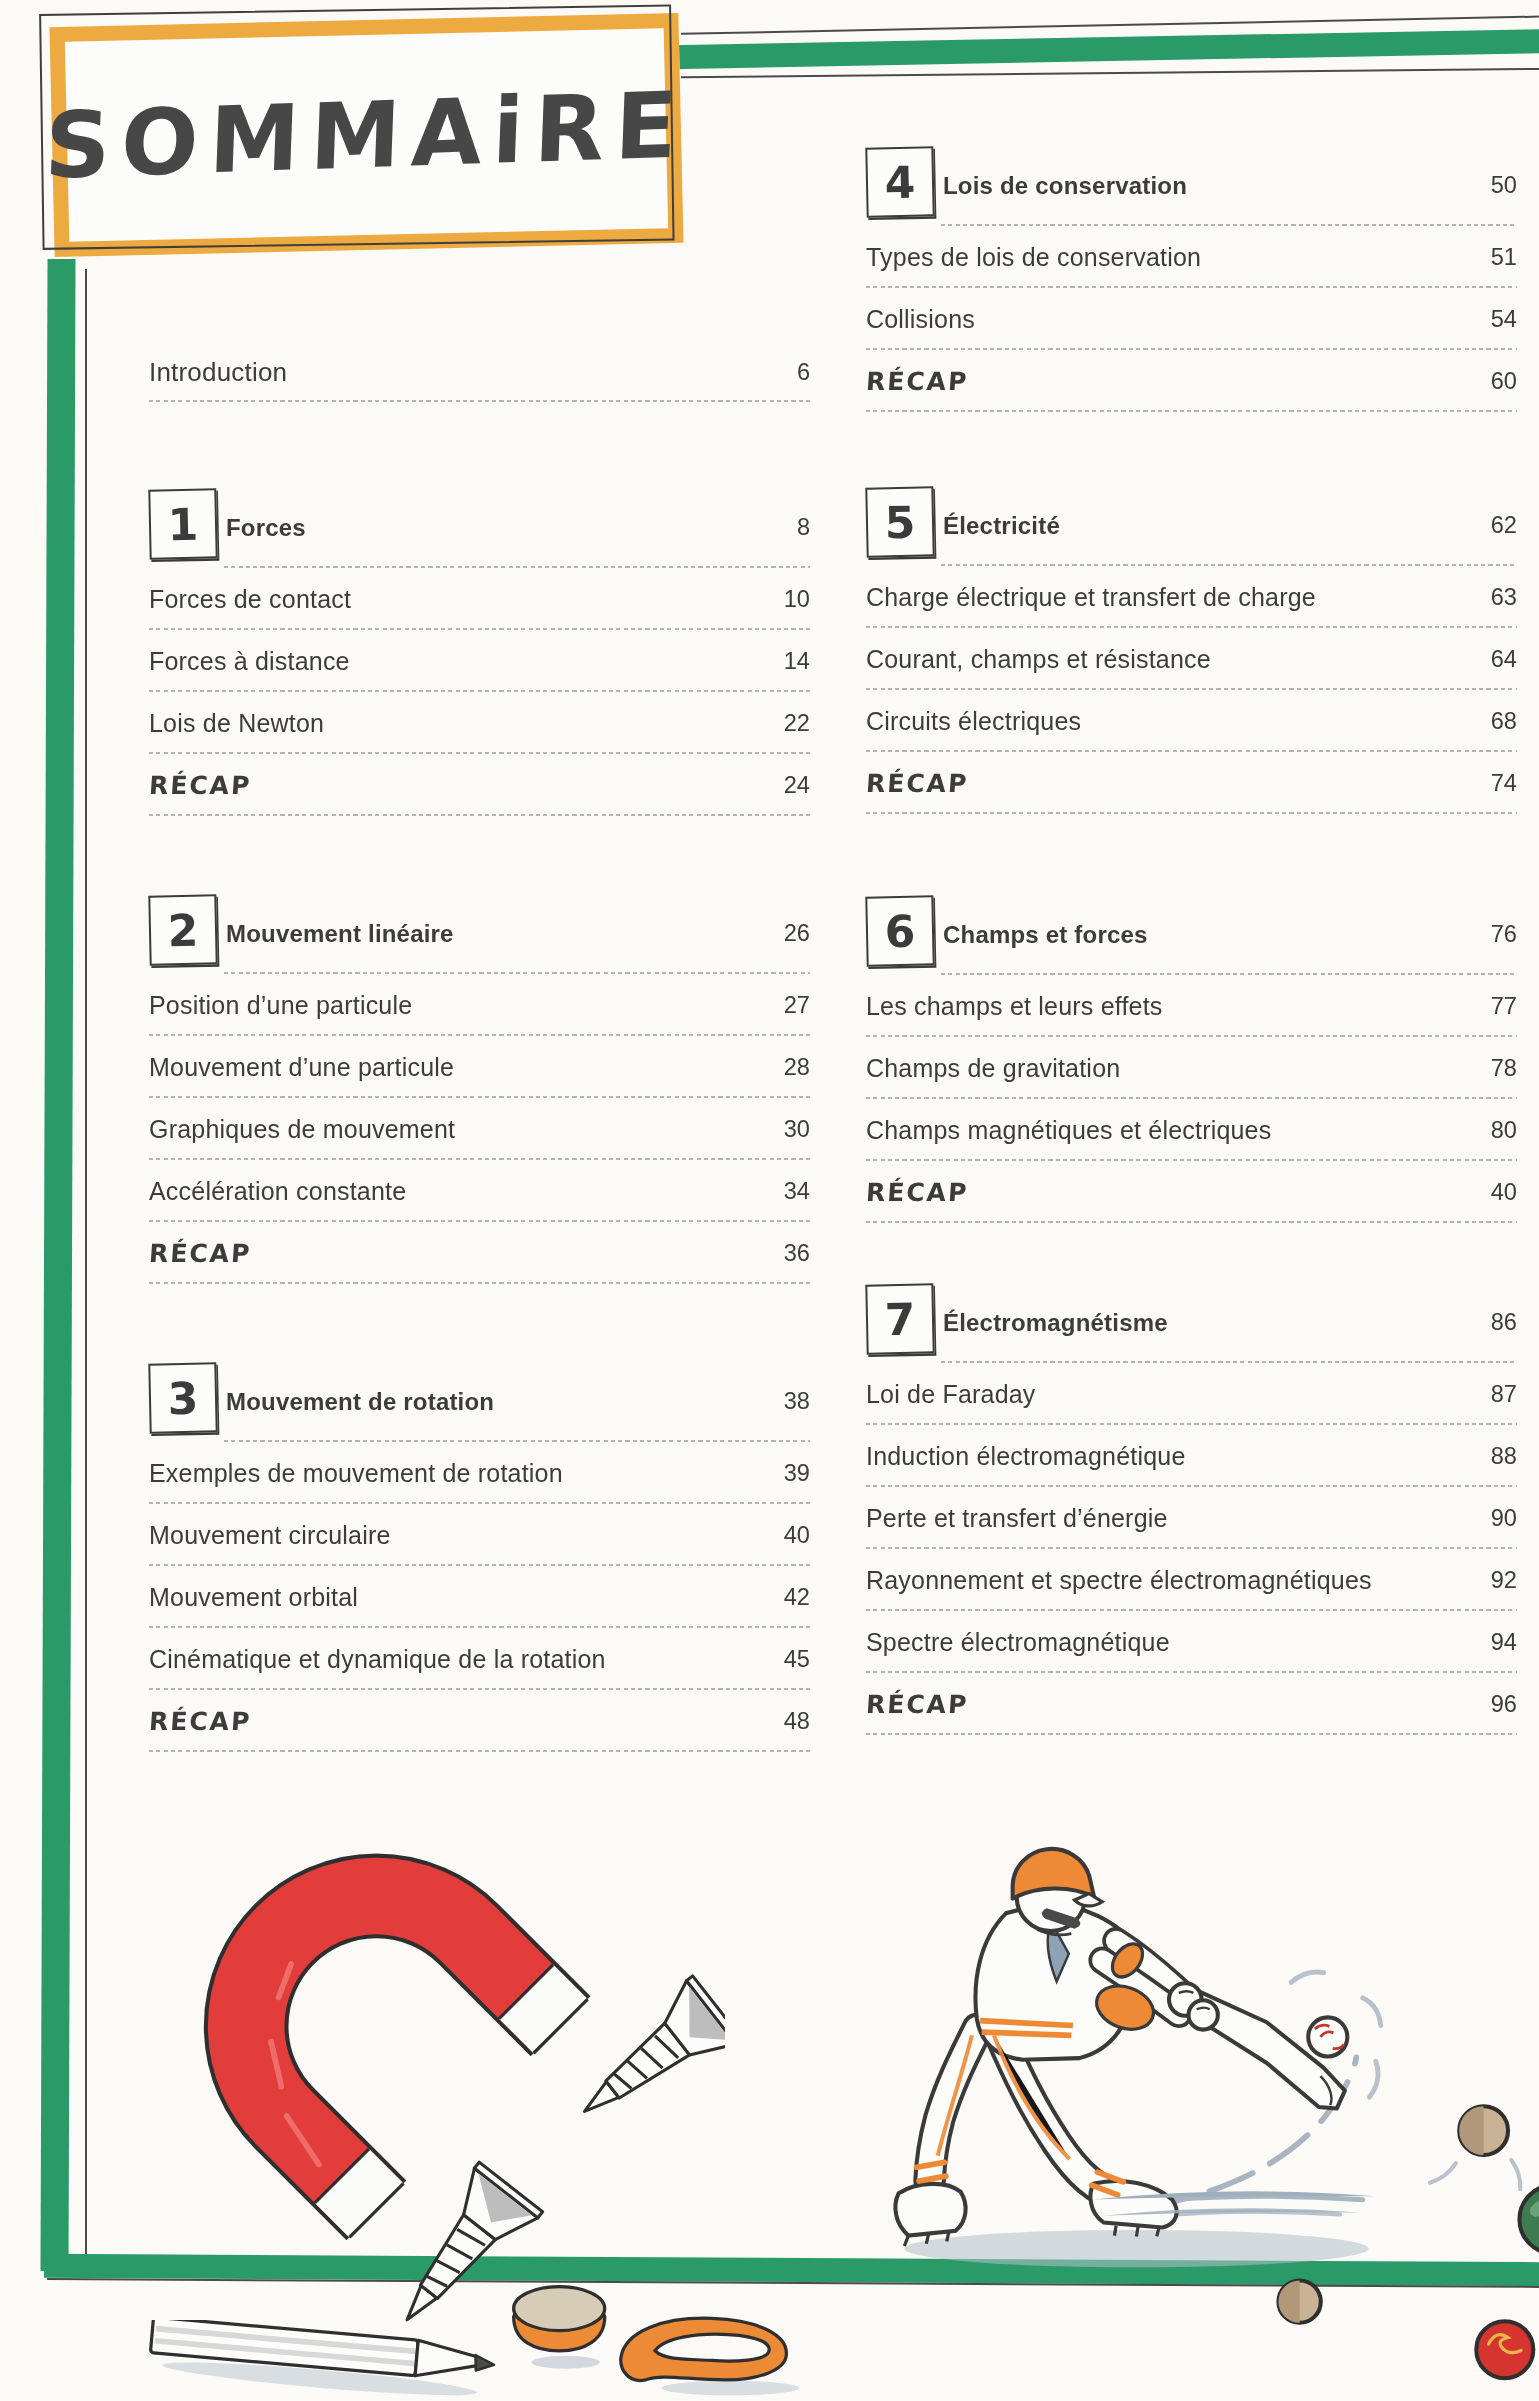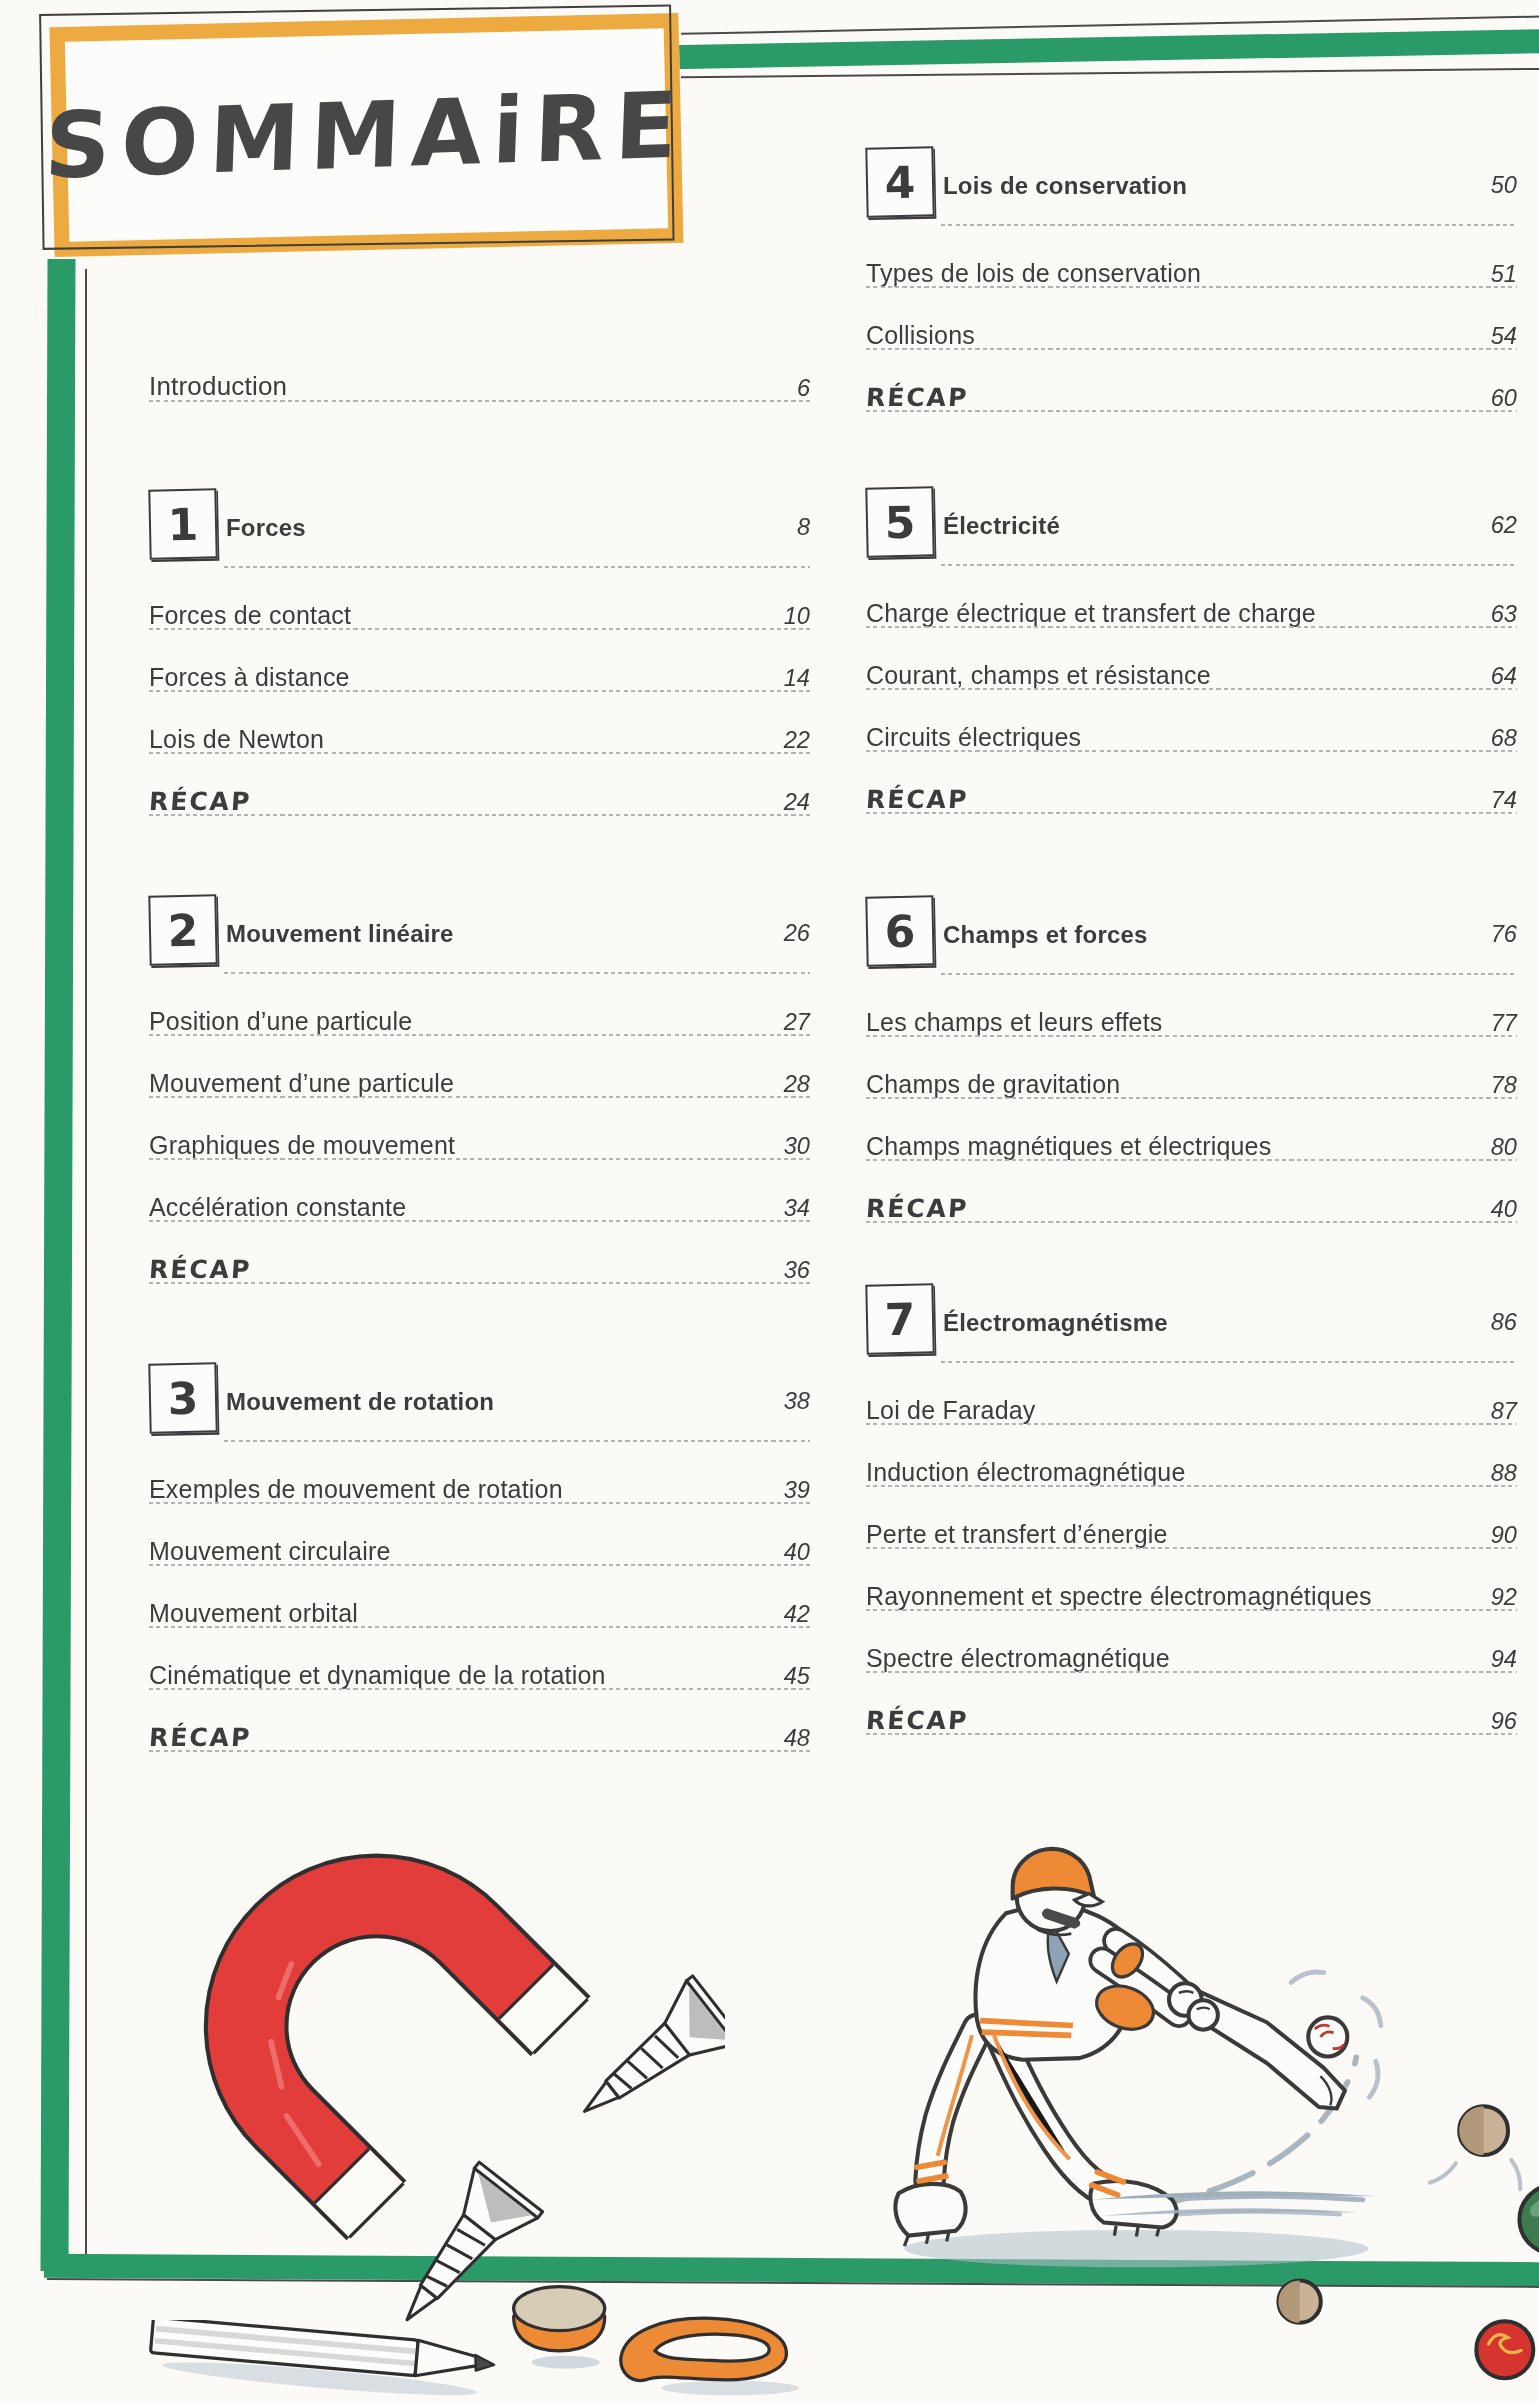--- a/index.html
+++ b/index.html
@@ -32,30 +32,30 @@
     font-size:91px;letter-spacing:10.6px;color:#474747;
     transform:skewX(-4deg) rotate(-0.6deg);white-space:nowrap;
   }
 
   
   .col{position:absolute;z-index:4;}
   #col-left{left:149px;top:342px;width:661px;}
   #col-right{left:866px;top:145px;width:651px;}
 
   .row,.introrow{
-    height:62px;display:flex;align-items:flex-end;justify-content:space-between;
+    height:62px;display:flex;align-items:center;justify-content:space-between;
     position:relative;
   }
   .introrow{height:60px;}
   .row::after,.introrow::after,.chead::after{
     content:'';position:absolute;left:0;right:0;bottom:0;height:1.6px;
     background:repeating-linear-gradient(90deg,#b3b3b3 0 4.1px,transparent 4.1px 7.3px);
   }
   .lbl{font-size:25px;letter-spacing:0.2px;}
-  .pg,.cpage{font-size:23.6px;font-style:italic;}
+  .pg,.cpage{font-size:23.6px;}
   .hand .lbl{
     font-family:"DejaVu Sans", sans-serif;font-size:25px;font-weight:700;
     letter-spacing:2px;transform:skewX(-4deg);
   }
 
   .sec{margin-top:77px;}
   #col-left .sec:nth-of-type(1){margin-top:85px;}
   #col-right .sec:nth-of-type(1){margin-top:0;}
   #col-right .sec:nth-of-type(2){margin-top:73px;}
   #col-right .sec:nth-of-type(3){margin-top:80px;}

